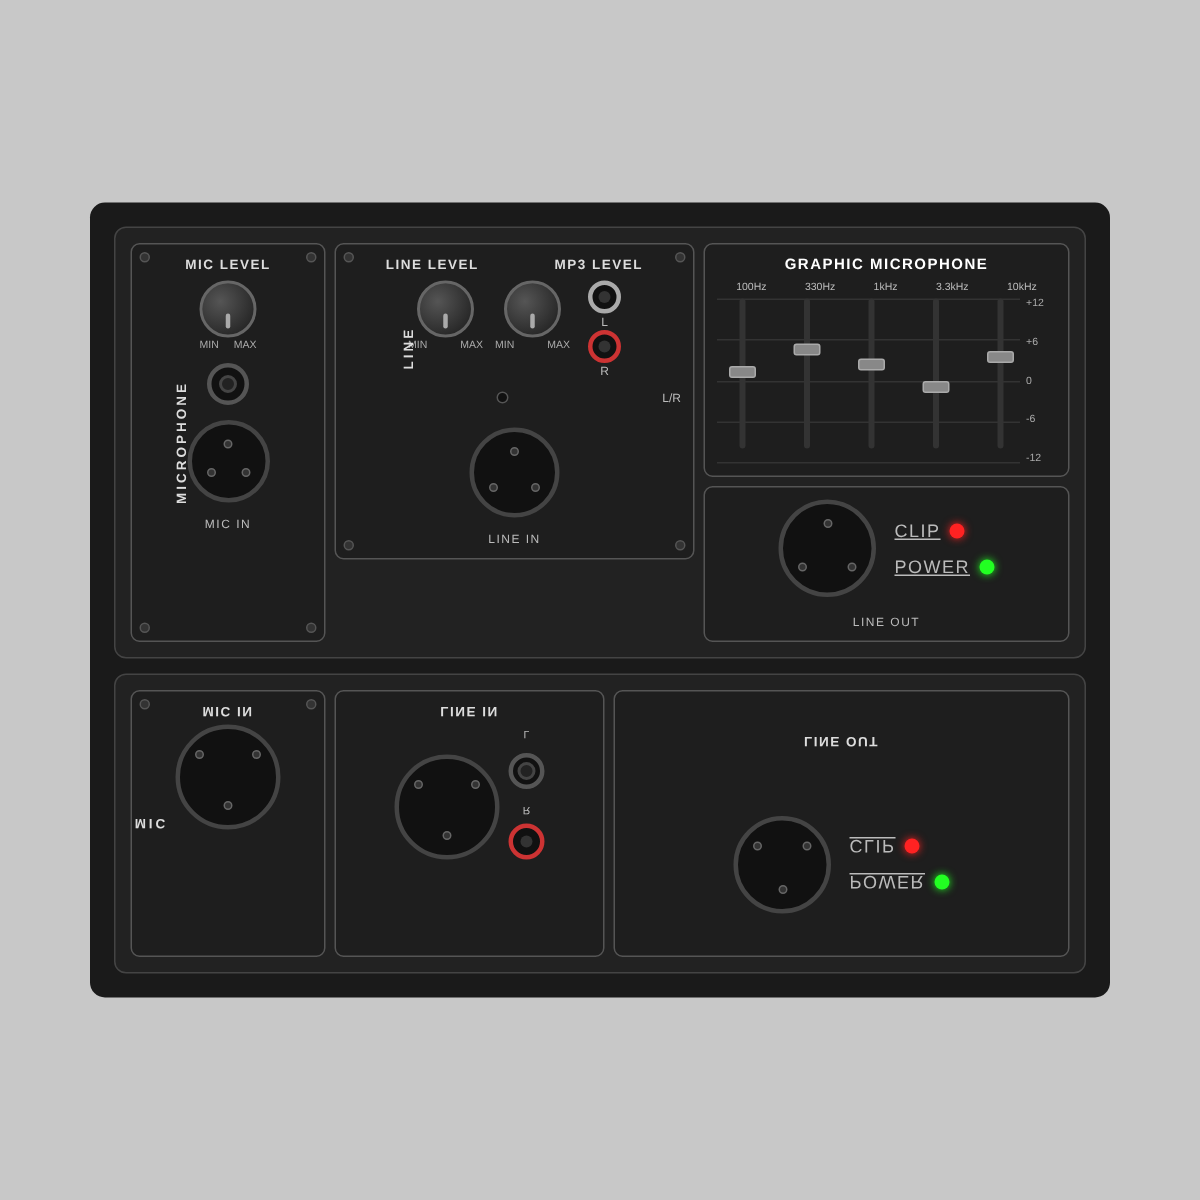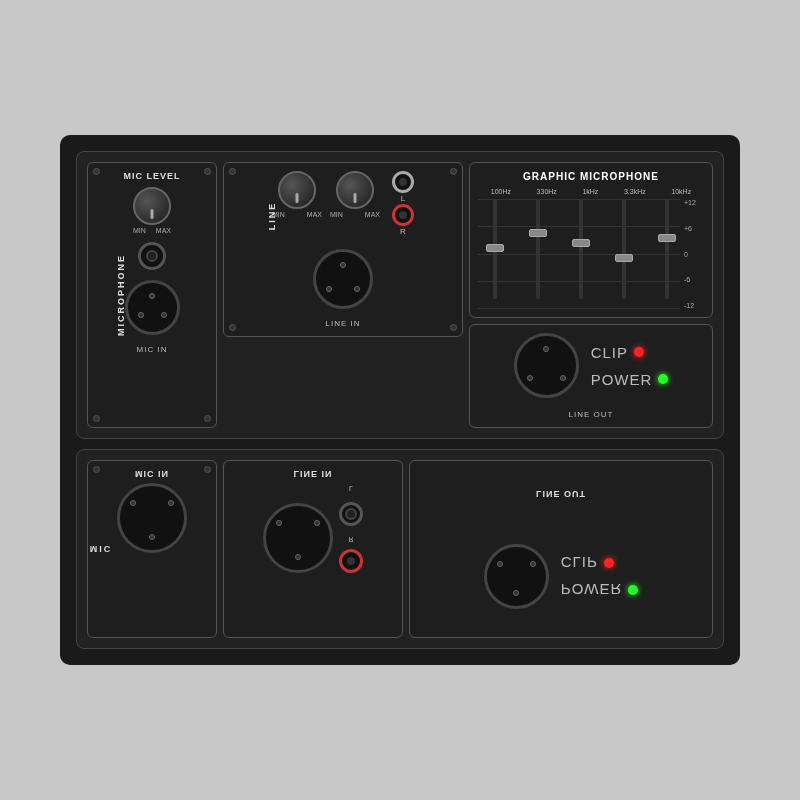--- a/index.html
+++ b/index.html
@@ -289,23 +289,24 @@
       gap: 10px;
     }
 
     .indicator-row {
       display: flex;
       align-items: center;
       gap: 6px;
     }
 
     .indicator-label {
-      font-size: 15px;
+      font-size: 12px;
       color: #bbb;
       letter-spacing: 1px;
+      text-decoration: underline;
     }
 
     .led {
       width: 10px;
       height: 10px;
       border-radius: 50%;
     }
 
     .led.red { background: #ff2222; box-shadow: 0 0 6px #ff2222; }
     .led.green { background: #22ff22; box-shadow: 0 0 6px #22ff22; }
@@ -417,20 +418,24 @@
       </div>
       <div class="bottom-label">MIC IN</div>
     </div>
 
     <div style="display:flex;flex-direction:column;gap:0;">
       <div class="line-panel" style="width:240px;">
         <div class="screw screw-tl"></div>
         <div class="screw screw-tr"></div>
         <div class="screw screw-bl"></div>
         <div class="screw screw-br"></div>
+        <div style="display:flex;width:100%;justify-content:space-around;">
+          <div class="panel-title">LINE LEVEL</div>
+          <div class="panel-title">MP3 LEVEL</div>
+        </div>
         <div style="display:flex;gap:8px;align-items:flex-start;">
 
           <div style="display:flex;flex-direction:column;align-items:center;position:relative;">
             <span style="position:absolute;left:-14px;top:40px;font-size:9px;color:#ddd;transform:rotate(-90deg);letter-spacing:2px;font-weight:bold;white-space:nowrap;">LINE</span>
             <div class="knob"></div>
             <div class="knob-labels" style="width:50px;">
               <span>MIN</span>
               <span>MAX</span>
             </div>
           </div>
@@ -448,20 +453,24 @@
               <div class="rca-inner"></div>
             </div>
             <span style="font-size:8px;color:#bbb;margin:1px 0;">L</span>
             <div class="rca-jack red">
               <div class="rca-inner"></div>
             </div>
             <span style="font-size:8px;color:#bbb;margin:1px 0;">R</span>
           </div>
         </div>
 
+        <div style="display:flex;justify-content:flex-start;width:100%;margin-top:4px;">
+          <div class="line-dot"></div>
+          <span style="font-size:8px;color:#bbb;margin-left:4px;align-self:center;">L/R</span>
+        </div>
 
         <div style="display:flex;gap:6px;margin-top:6px;">
           <div class="xlr-connector" style="width:60px;height:60px;">
             <div class="xlr-pin xlr-pin-1"></div>
             <div class="xlr-pin xlr-pin-2"></div>
             <div class="xlr-pin xlr-pin-3"></div>
           </div>
         </div>
         <div class="bottom-label">LINE IN</div>
       </div>

